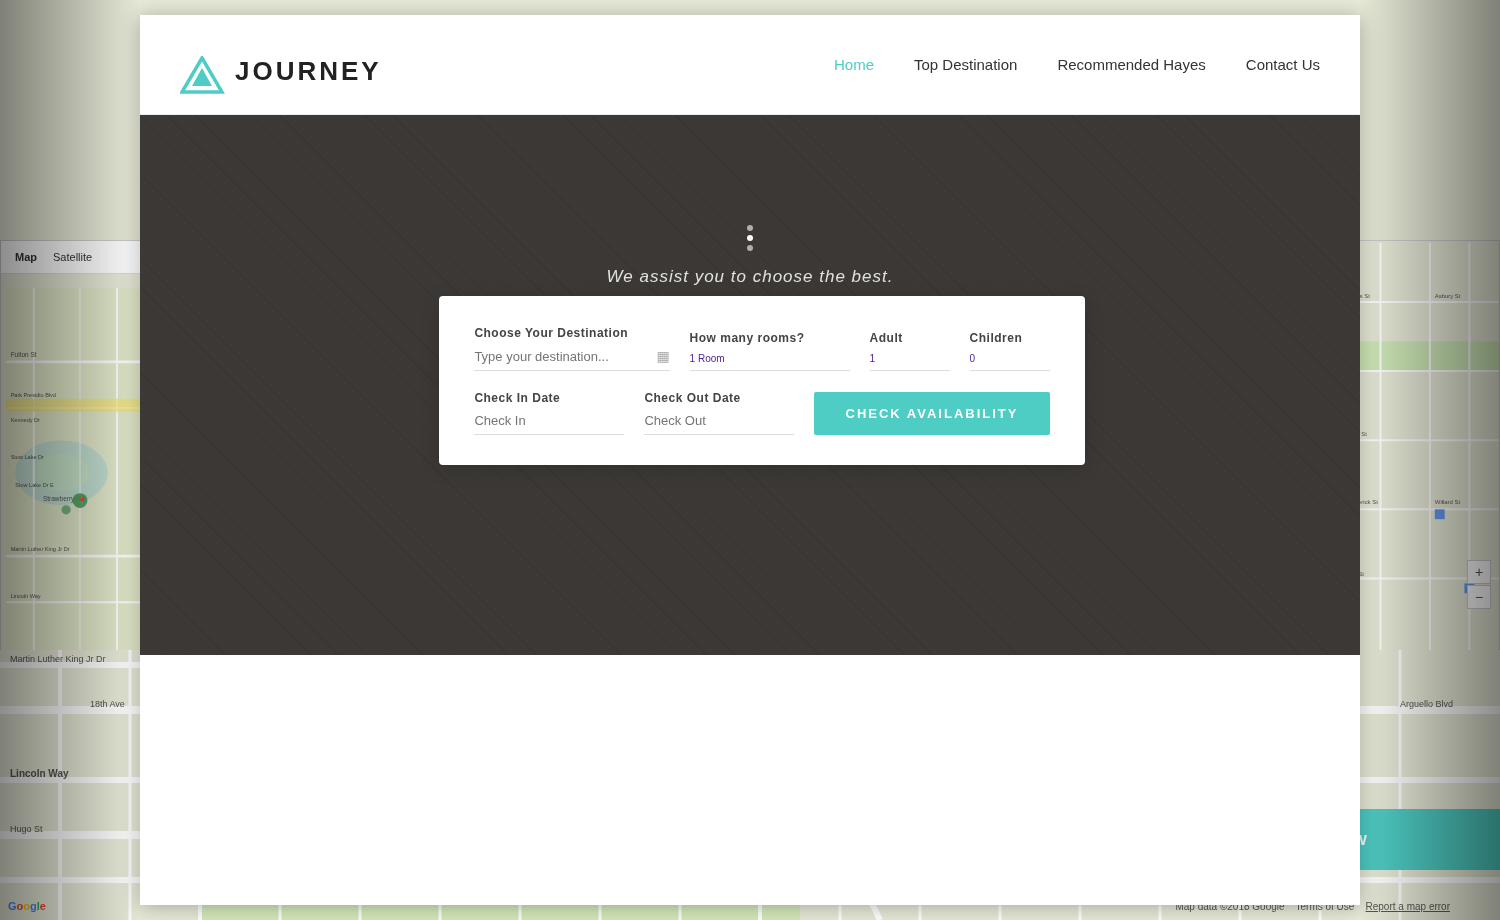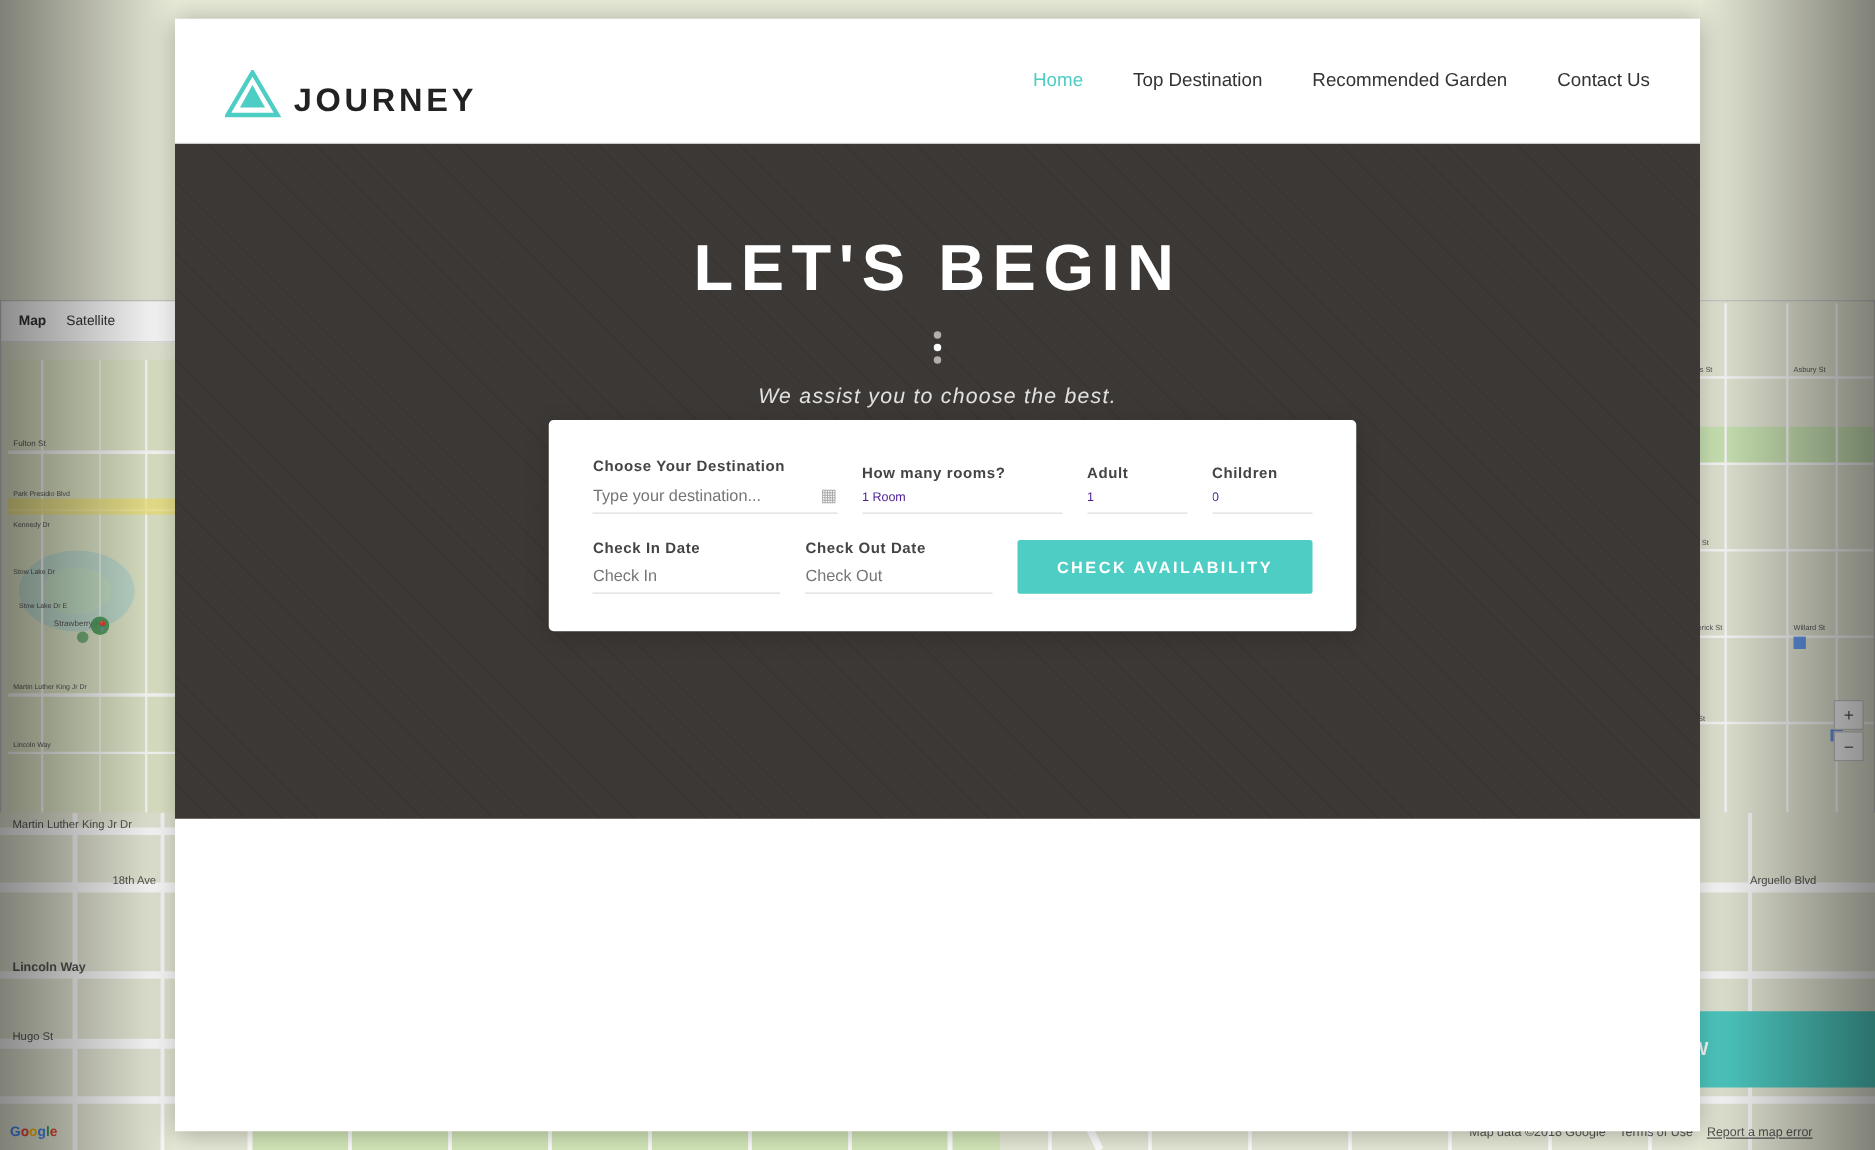--- a/index.html
+++ b/index.html
@@ -97,21 +97,21 @@
       background: white;
       height: 100px;
       display: flex;
       align-items: center;
       padding: 0 40px;
       border-bottom: 1px solid #eee;
     }
 
     .logo {
       display: flex;
-      align-items: flex-end;
+      align-items: flex-start;
       gap: 10px;
       text-decoration: none;
       margin-top: 22px;
     }
 
     .logo-icon {
       width: 45px;
       height: 40px;
     }
 
@@ -626,30 +626,29 @@
 
         <polygon points="22,2 42,36 2,36" fill="none" stroke="#4ecdc4" stroke-width="3.5"></polygon>
         <polygon points="22,12 32,30 12,30" fill="#4ecdc4"></polygon>
       </svg>
       <span class="logo-text">JOURNEY</span>
     </a>
 
     <nav class="nav">
       <a class="nav-item active" href="#">Home</a>
       <a class="nav-item" href="#">Top Destination</a>
-      <a class="nav-item" href="#">Recommended Garden</a>
+      <a class="nav-item" href="#">Recommended Hayes</a>
       <a class="nav-item" href="#">Contact Us</a>
     </nav>
   </header>
 
   <section class="hero">
     <div class="hero-desk"></div>
 
     <div class="hero-content">
-      <h1 class="hero-title">LET'S BEGIN</h1>
 
       <div class="hero-dots">
         <div class="hero-dot"></div>
         <div class="hero-dot active"></div>
         <div class="hero-dot"></div>
       </div>
 
       <p class="hero-subtitle">We assist you to choose the best.</p>
 
       <button class="hero-arrow-btn">

